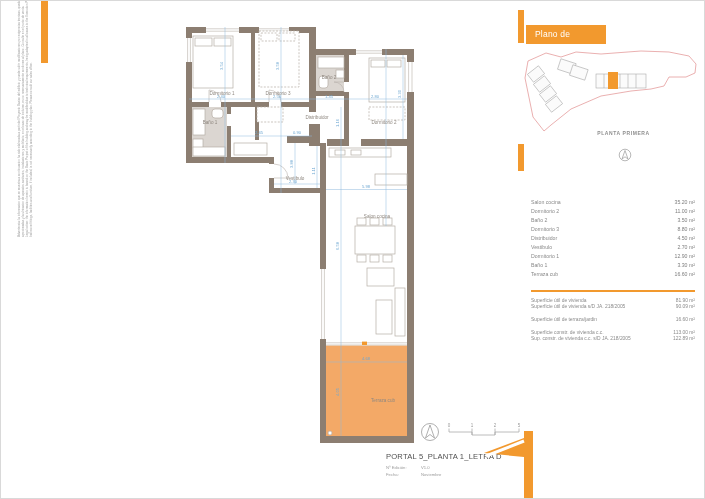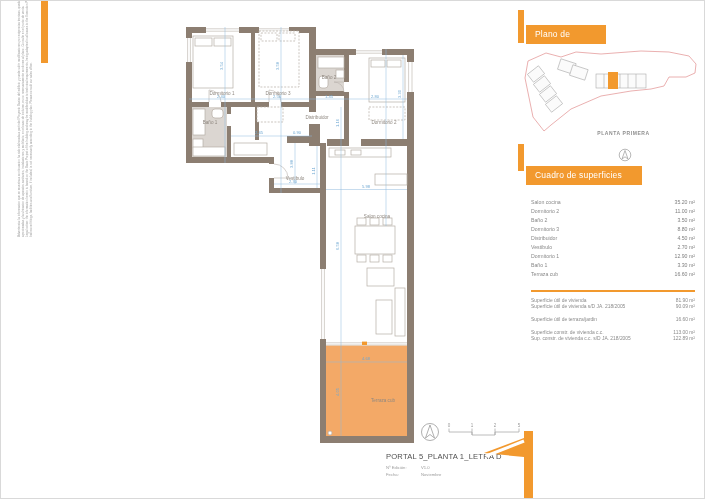--- a/index.html
+++ b/index.html
@@ -272,21 +272,20 @@
   </svg>
 
   <div class="abs planta-caption">PLANTA PRIMERA</div>
 
   <svg class="abs" style="left:615px;top:145px;" width="18" height="18" viewBox="0 0 18 18">
     <circle cx="9" cy="9" r="5.8" fill="none" stroke="#9a9a9a" stroke-width="0.7"></circle>
     <path d="M9,4.5 L12,13 L9,10.8 L6,13 Z" fill="none" stroke="#9a9a9a" stroke-width="0.7"></path>
   </svg>
 
   <div class="abs orange-bar" style="left:517px;top:143px;width:6px;height:27px;"></div>
-  <div class="abs sec-header" style="left:525px;top:165px;width:116px;height:19px;">Cuadro de superficies</div>
 
   <div class="abs surf-table">
     <div class="surf-row">
         <span>Salon cocina</span>
         <span class="val">35.20 m²</span>
       </div>
     <div class="surf-row">
         <span>Dormitorio 2</span>
         <span class="val">11.00 m²</span>
       </div>

